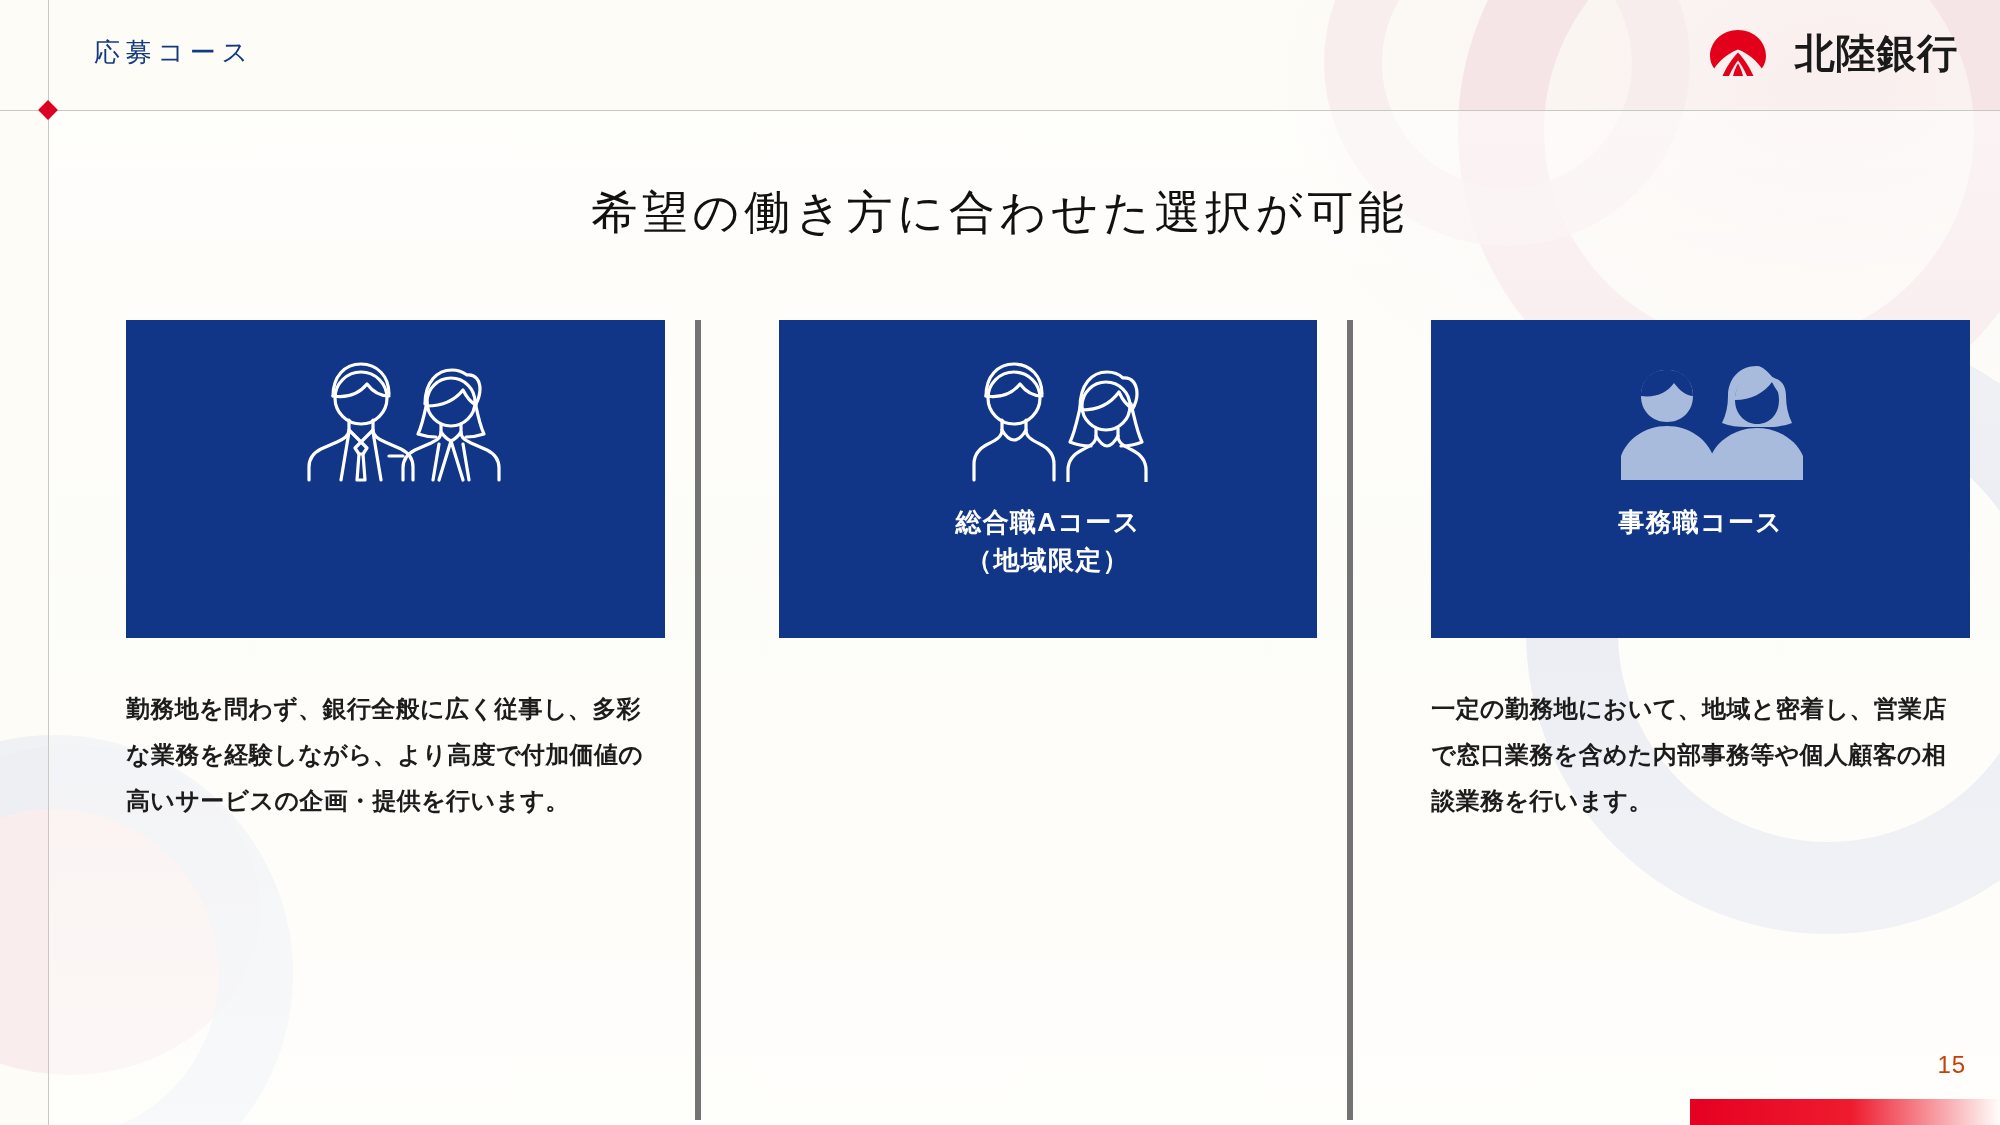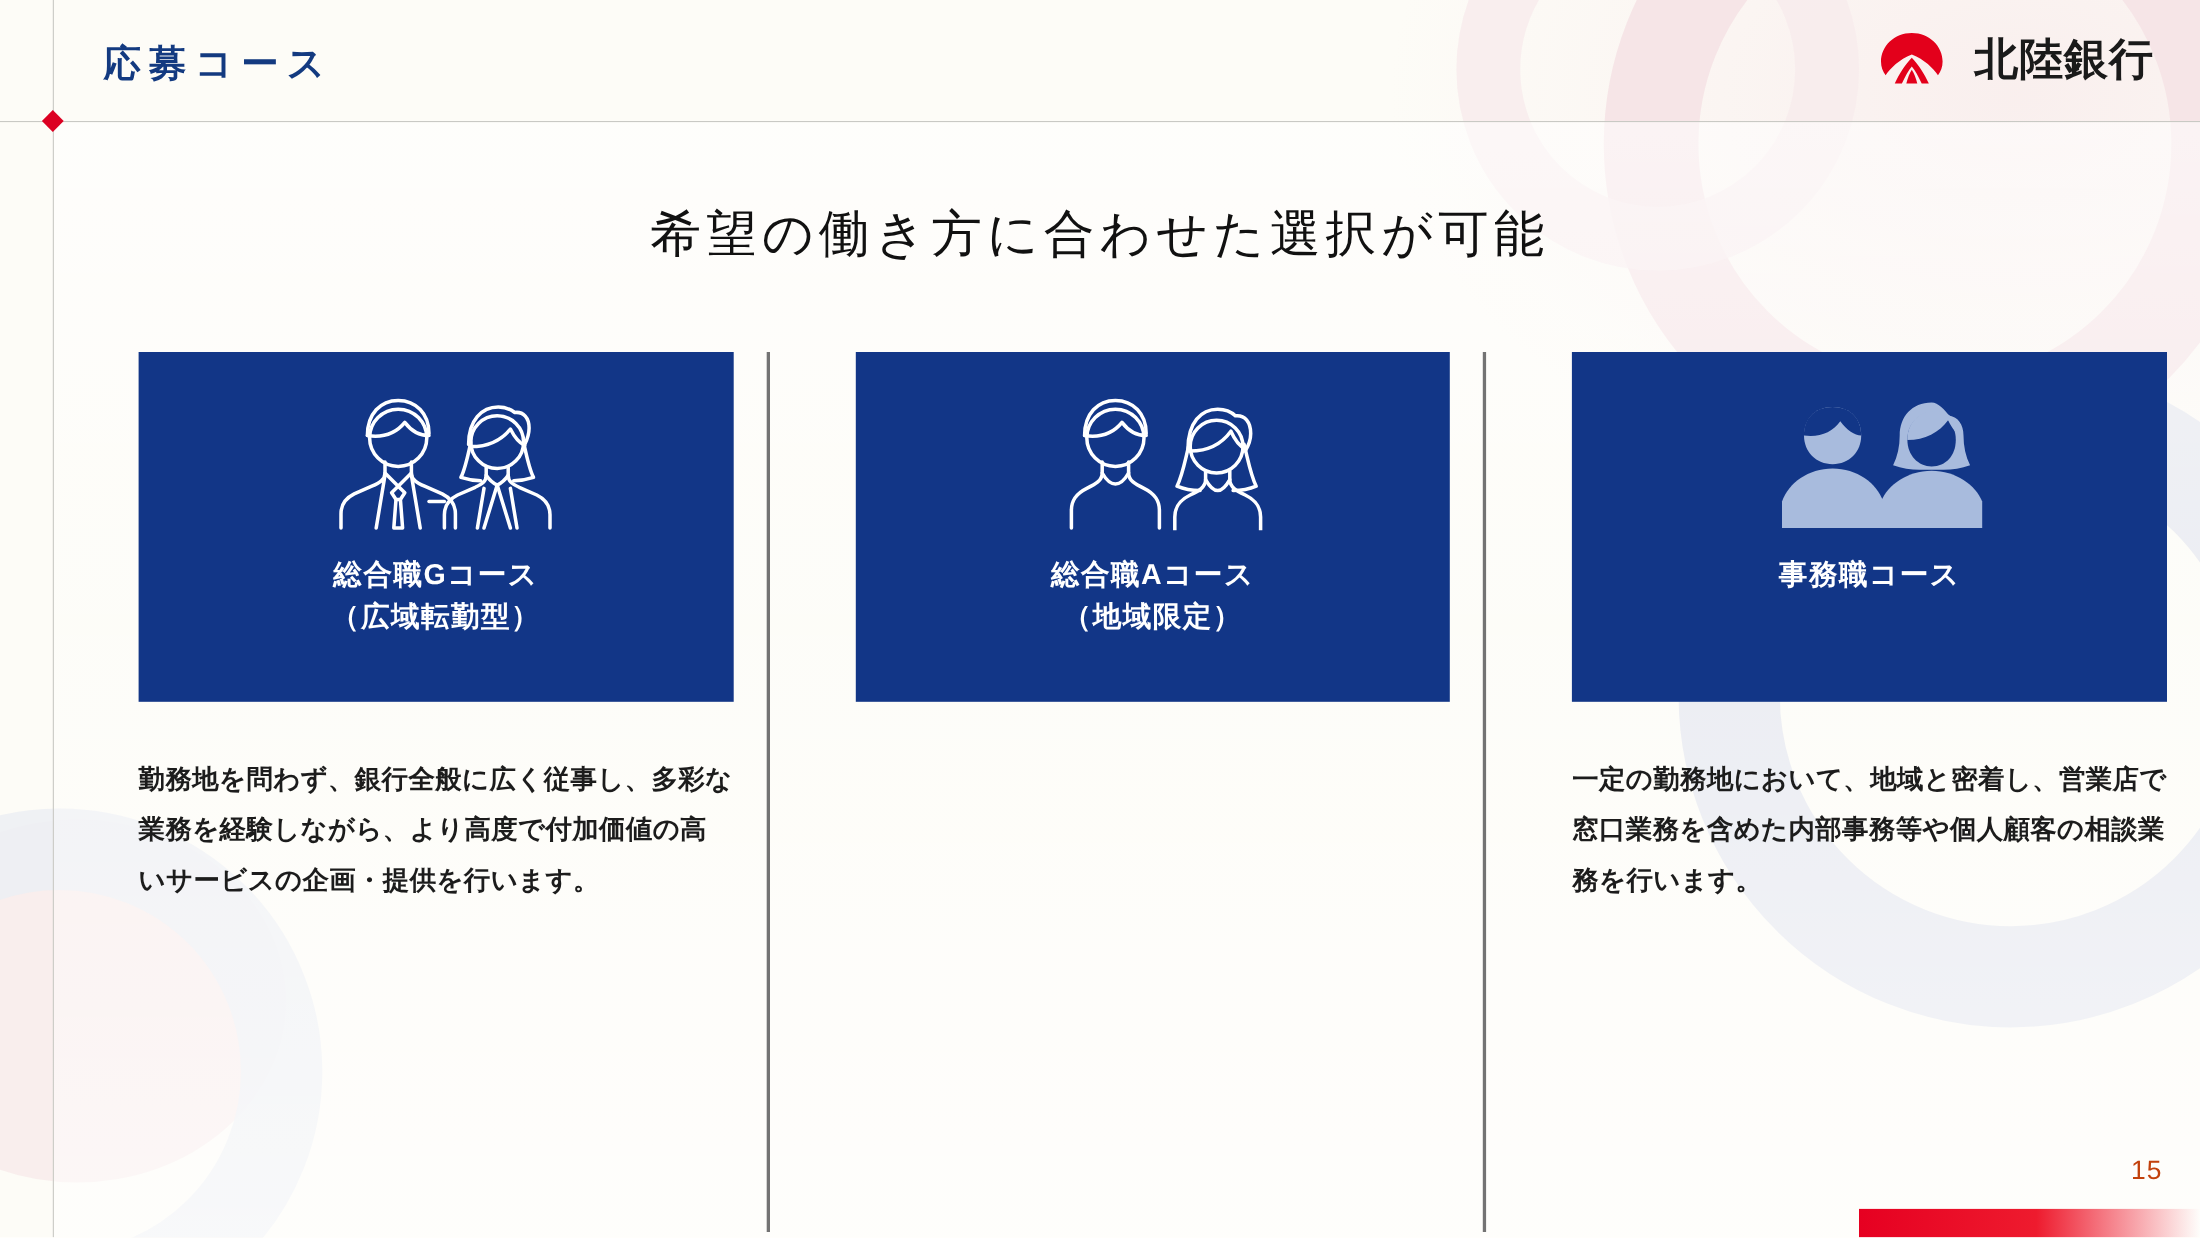--- a/index.html
+++ b/index.html
@@ -91,24 +91,24 @@
     position: absolute;
     left: 48px; top: 110px;
     width: 14px; height: 14px;
     margin-left: -7px; margin-top: -7px;
     background: #dc0022;
     transform: rotate(45deg);
   }
   .eyebrow {
     position: absolute;
     left: 94px; top: 35px;
-    font-size: 34px;
+    font-size: 26px;
     letter-spacing: .22em;
     color: #133a80;
-    font-weight: 700;
+    font-weight: 400;
     white-space: nowrap;
   }
 
   
   .logo {
     position: absolute;
     right: 42px; top: 26px;
     display: flex;
     align-items: center;
     gap: 28px;
@@ -139,21 +139,21 @@
     position: absolute;
     left: 48px; right: 0; top: 320px;
     height: 800px;
     display: flex;
   }
   .col {
     position: relative;
     flex: 1 1 0;
     padding: 0 0 0 0;
   }
-  .col + .col { border-left: 3px solid #737373; }
+  .col + .col { border-left: 6px solid #737373; }
   .col-inner {
     position: absolute;
     left: 78px; right: 30px; top: 0;
   }
 
   .card {
     height: 318px;
     background: #123687;
     display: flex;
     flex-direction: column;
@@ -264,24 +264,20 @@
               <path d="M200 48 c3 14 5 24 9 32 c-6 2 -12 3 -18 3"></path>
               <path d="M166 70 v8 c0 6 -4 8 -10 11 l-16 7 c-8 4 -12 10 -12 18 v12"></path>
               <path d="M186 70 v8 c0 6 4 8 10 11 l16 7 c8 4 12 10 12 18 v12"></path>
               <path d="M166 78 c4 6 10 9 10 9 c0 0 6 -3 10 -9"></path>
               <path d="M176 87 l-12 39"></path>
               <path d="M176 87 l12 39"></path>
               <path d="M164 90 l-6 36"></path>
               <path d="M188 90 l6 36"></path>
             </svg>
           </div>
-          <div class="card-label">
-            <div>総合職Gコース</div>
-            <div>（広域転勤型）</div>
-          </div>
         </div>
         <div class="card-body">勤務地を問わず、銀行全般に広く従事し、多彩な業務を経験しながら、より高度で付加価値の高いサービスの企画・提供を行います。</div>
       </div>
     </div>
 
     <div class="col">
       <div class="col-inner">
         <div class="card">
           <div class="card-icon">
             <svg width="240" height="128" viewBox="0 0 240 128" fill="none" stroke="#ffffff" stroke-width="3.2" stroke-linecap="round" stroke-linejoin="round">

